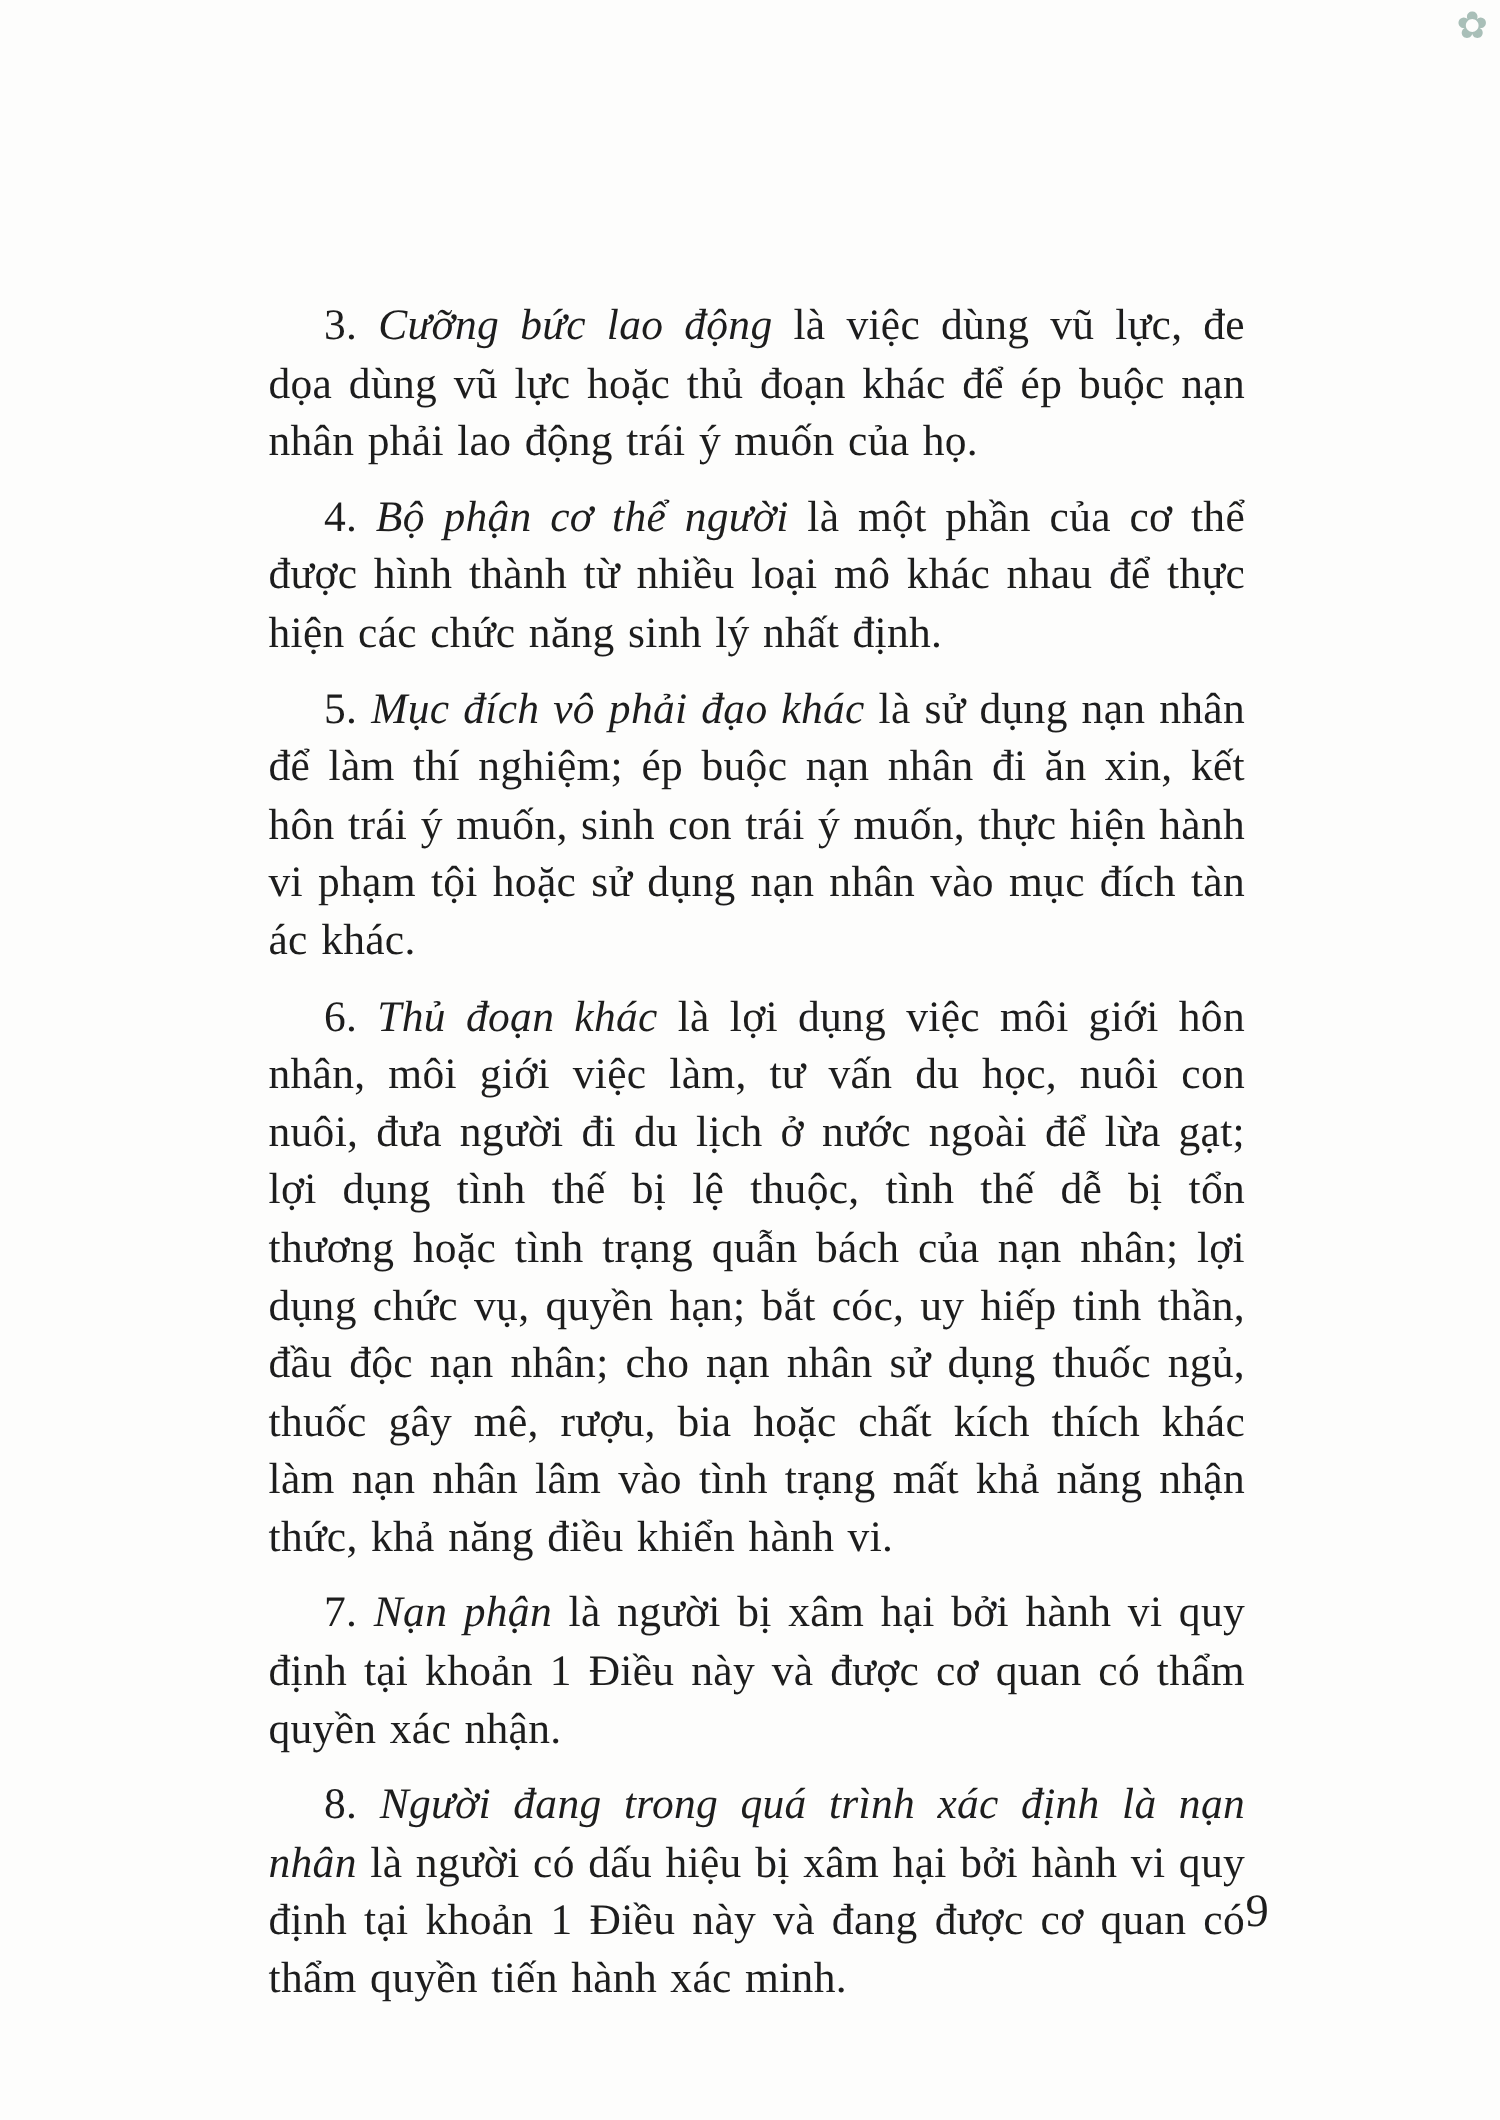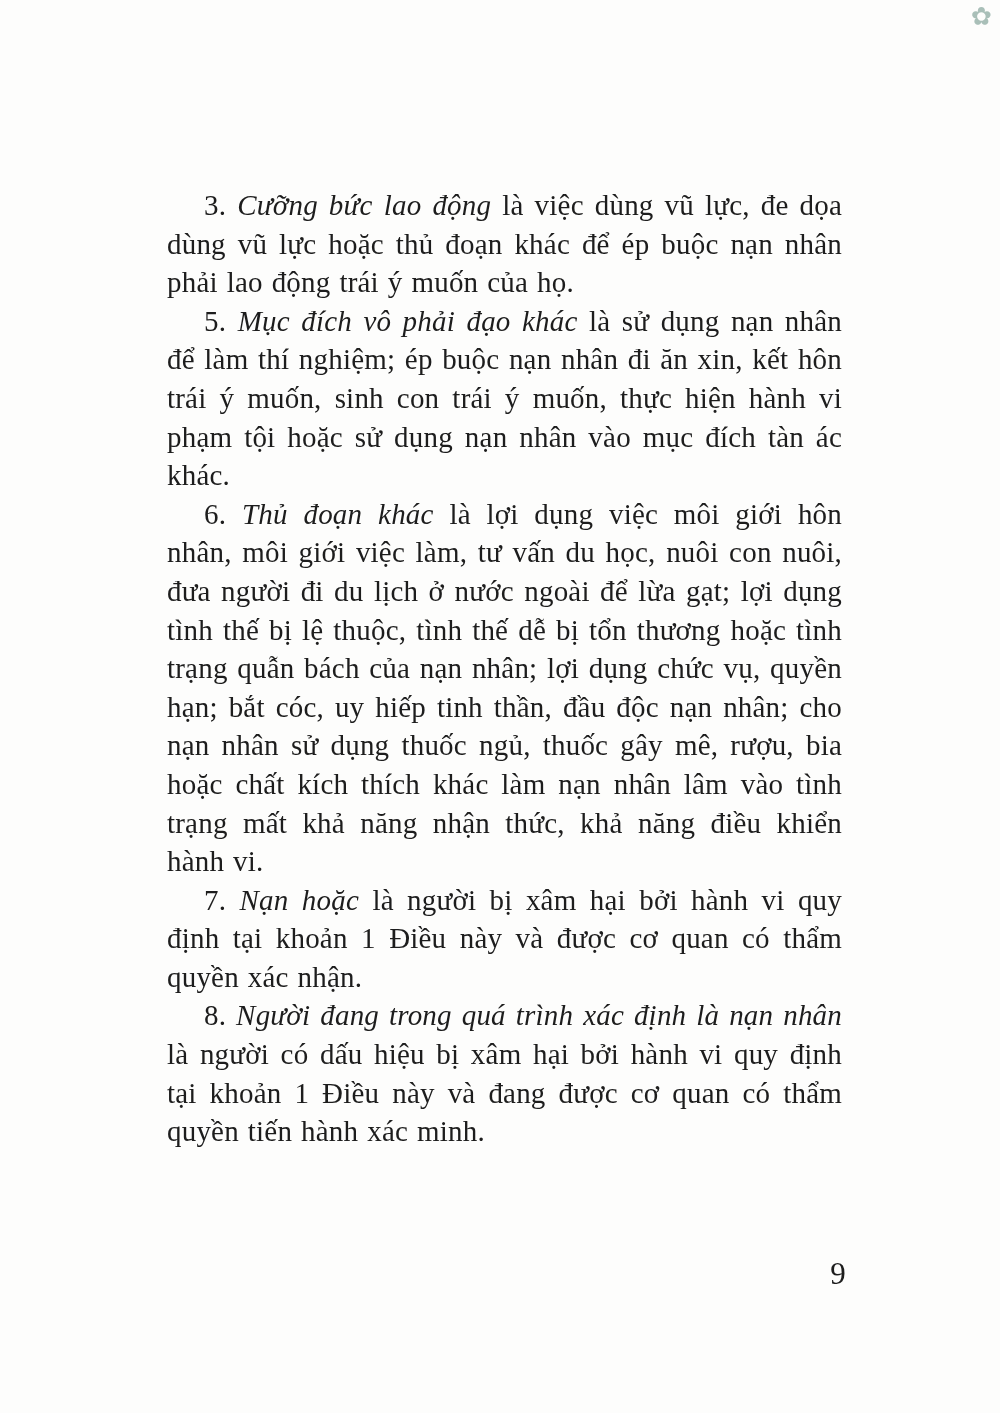--- a/index.html
+++ b/index.html
@@ -32,21 +32,21 @@
     left: 167px;
     top: 186px;
     width: 675px;
     font-size: 29px;
     line-height: 38.6px;
     text-align: justify;
     word-spacing: 1.5px;
     letter-spacing: 0.2px;
   }
   .text-block p {
-    margin: 0;
+    margin: 12px;
     padding: 0;
     text-indent: 37px;
   }
   .term {
     font-style: italic;
   }
   .page-number {
     position: absolute;
     left: 818px;
     top: 1256px;
@@ -59,26 +59,27 @@
 <body>
 
 <div class="page" style="background: rgb(253, 253, 252);">
 
   <span class="corner-icon" style="color: rgb(169, 191, 184);">✿</span>
 
   <main class="text-block" style="color: rgb(29, 29, 29);">
 
     <p><span>3.</span> <span class="term">Cưỡng bức lao động</span> <span>là việc dùng vũ lực, đe dọa dùng vũ lực hoặc thủ đoạn khác để ép buộc nạn nhân phải lao động trái ý muốn của họ.</span></p>
 
+    <p><span>4.</span> <span class="term">Bộ phận cơ thể người</span> <span>là một phần của cơ thể được hình thành từ nhiều loại mô khác nhau để thực hiện các chức năng sinh lý nhất định.</span></p>
 
     <p><span>5.</span> <span class="term">Mục đích vô phải đạo khác</span> <span>là sử dụng nạn nhân để làm thí nghiệm; ép buộc nạn nhân đi ăn xin, kết hôn trái ý muốn, sinh con trái ý muốn, thực hiện hành vi phạm tội hoặc sử dụng nạn nhân vào mục đích tàn ác khác.</span></p>
 
     <p><span>6.</span> <span class="term">Thủ đoạn khác</span> <span>là lợi dụng việc môi giới hôn nhân, môi giới việc làm, tư vấn du học, nuôi con nuôi, đưa người đi du lịch ở nước ngoài để lừa gạt; lợi dụng tình thế bị lệ thuộc, tình thế dễ bị tổn thương hoặc tình trạng quẫn bách của nạn nhân; lợi dụng chức vụ, quyền hạn; bắt cóc, uy hiếp tinh thần, đầu độc nạn nhân; cho nạn nhân sử dụng thuốc ngủ, thuốc gây mê, rượu, bia hoặc chất kích thích khác làm nạn nhân lâm vào tình trạng mất khả năng nhận thức, khả năng điều khiển hành vi.</span></p>
 
-    <p><span>7.</span> <span class="term">Nạn hoặc</span> <span>là người bị xâm hại bởi hành vi quy định tại khoản 1 Điều này và được cơ quan có thẩm quyền xác nhận.</span></p>
+    <p><span>7.</span> <span class="term">Nạn phận</span> <span>là người bị xâm hại bởi hành vi quy định tại khoản 1 Điều này và được cơ quan có thẩm quyền xác nhận.</span></p>
 
     <p><span>8.</span> <span class="term">Người đang trong quá trình xác định là nạn nhân</span> <span>là người có dấu hiệu bị xâm hại bởi hành vi quy định tại khoản 1 Điều này và đang được cơ quan có thẩm quyền tiến hành xác minh.</span></p>
 
   </main>
 
   <div class="page-number" style="color: rgb(29, 29, 29);">9</div>
 
 </div>
 
 </body></html>

